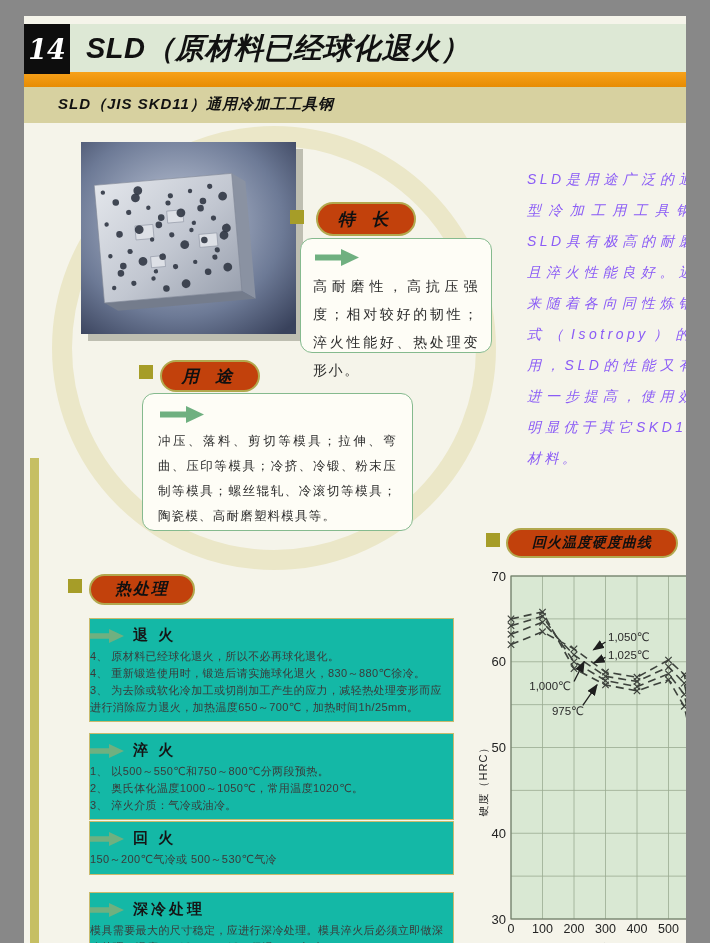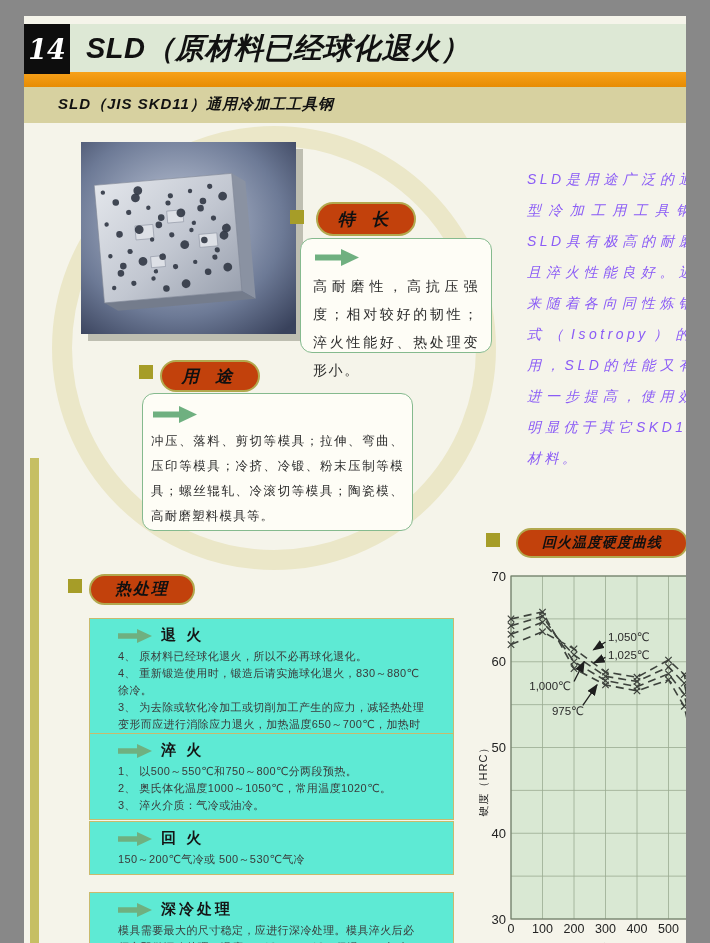--- a/index.html
+++ b/index.html
@@ -31,35 +31,35 @@
         box-shadow:7px 7px 0 rgba(135,135,120,.5);}
   .photo svg{display:block;}
   
   .bullet{position:absolute;width:14px;height:14px;background:#a69d28;z-index:2;}
   .pill{position:absolute;display:flex;align-items:center;justify-content:center;
         background:#c2410c;border:2px solid #b2a84e;border-radius:20px;
         font-style:italic;font-weight:bold;color:#101010;z-index:2;}
   .pill-features{left:292px;top:186px;width:96px;height:30px;font-size:17px;letter-spacing:6px;}
   .pill-uses{left:136px;top:344px;width:96px;height:28px;font-size:17px;letter-spacing:6px;}
   .pill-heat{left:65px;top:558px;width:102px;height:27px;font-size:16px;letter-spacing:2px;}
-  .pill-chart{left:492px;top:512px;width:168px;height:26px;font-size:14px;letter-spacing:1px;}
+  .pill-chart{left:482px;top:512px;width:168px;height:26px;font-size:14px;letter-spacing:1px;}
   
   .gbox{position:absolute;background:#fefdf6;border:1.5px solid #85ba8e;border-radius:12px;
         z-index:2;box-sizing:border-box;}
   .gbox-features{left:276px;top:222px;width:192px;height:115px;padding:10px 12px;}
-  .gbox-uses{left:118px;top:377px;width:271px;height:138px;padding:12px 8px;}
+  .gbox-uses{left:118px;top:377px;width:271px;height:138px;padding:12px 15px;}
   .gbox .gtext{font-size:12.5px;line-height:2;letter-spacing:1.2px;color:#2c2c2c;text-align:justify;}
   .arrow-ico{display:block;margin:0 0 6px 2px;}
   
   .intro{position:absolute;left:503px;top:148px;width:188px;z-index:2;
         font-style:italic;font-size:14px;line-height:31px;letter-spacing:3.5px;
         color:#8b5cf6;text-align:justify;}
   
-  .hbox{position:absolute;left:65px;width:365px;background:#5eead4;
-        border:1.5px solid #c9ba6d;box-sizing:border-box;padding:7px 28px 5px;z-index:2;}
+  .hbox{position:absolute;left:65px;width:365px;background:#14b8a6;
+        border:1.5px solid #c9ba6d;box-sizing:border-box;padding:7px 0 5px;z-index:2;}
   .hbox .trow{display:flex;align-items:center;gap:9px;font-weight:bold;
         font-size:15px;letter-spacing:3px;color:#151515;}
   .hbox .hbody{margin-top:3px;font-size:11px;line-height:1.55;color:#3a3a3a;letter-spacing:.4px;}
   
   .chart-wrap{position:absolute;left:455px;top:548px;width:240px;height:395px;z-index:2;}
 </style>
 </head>
 <body>
 
 <div class="page">

